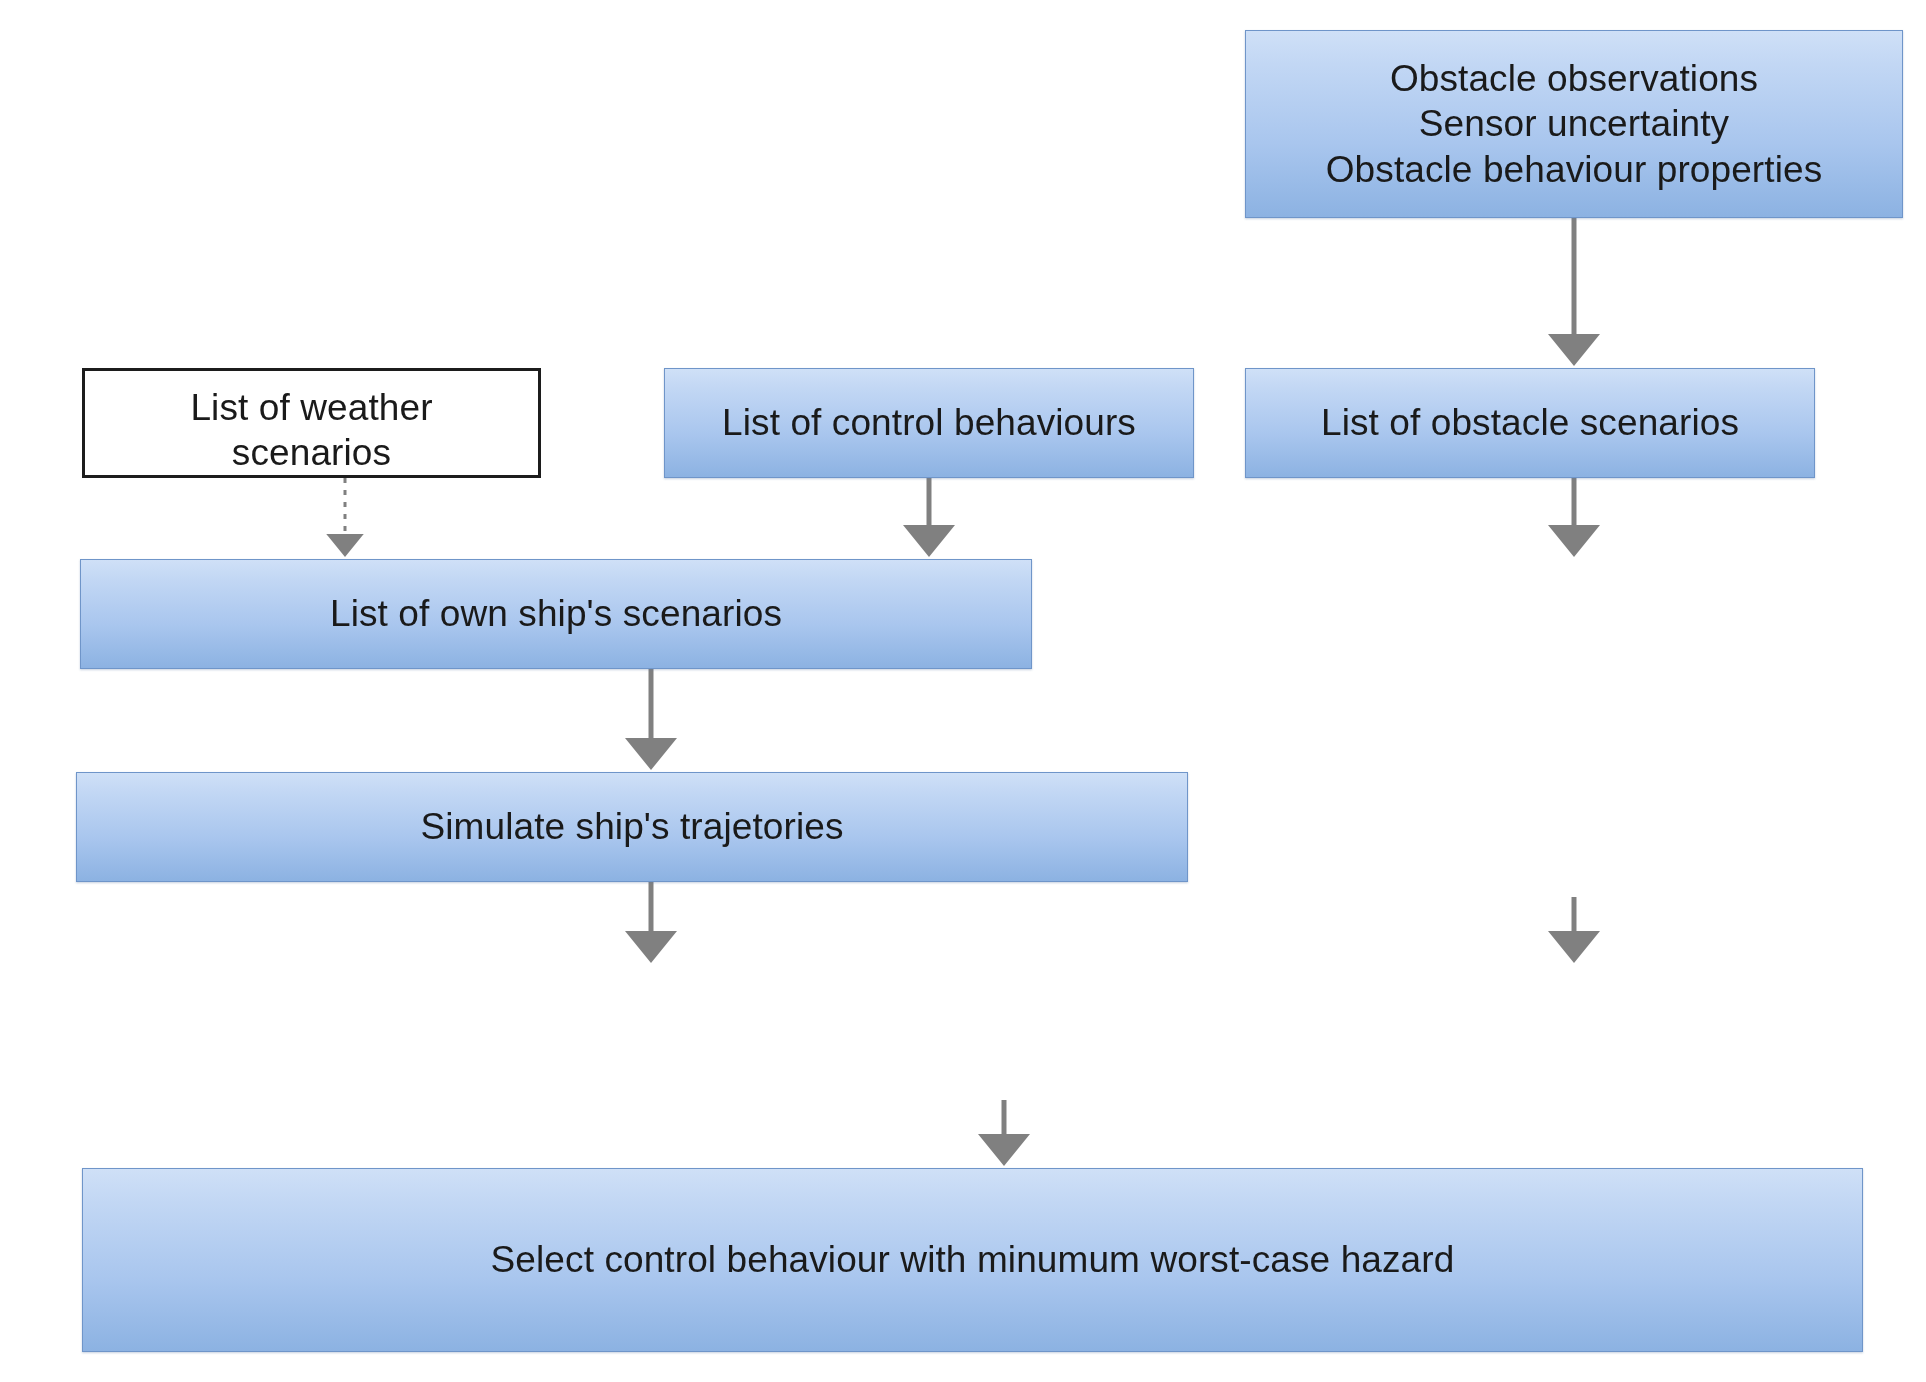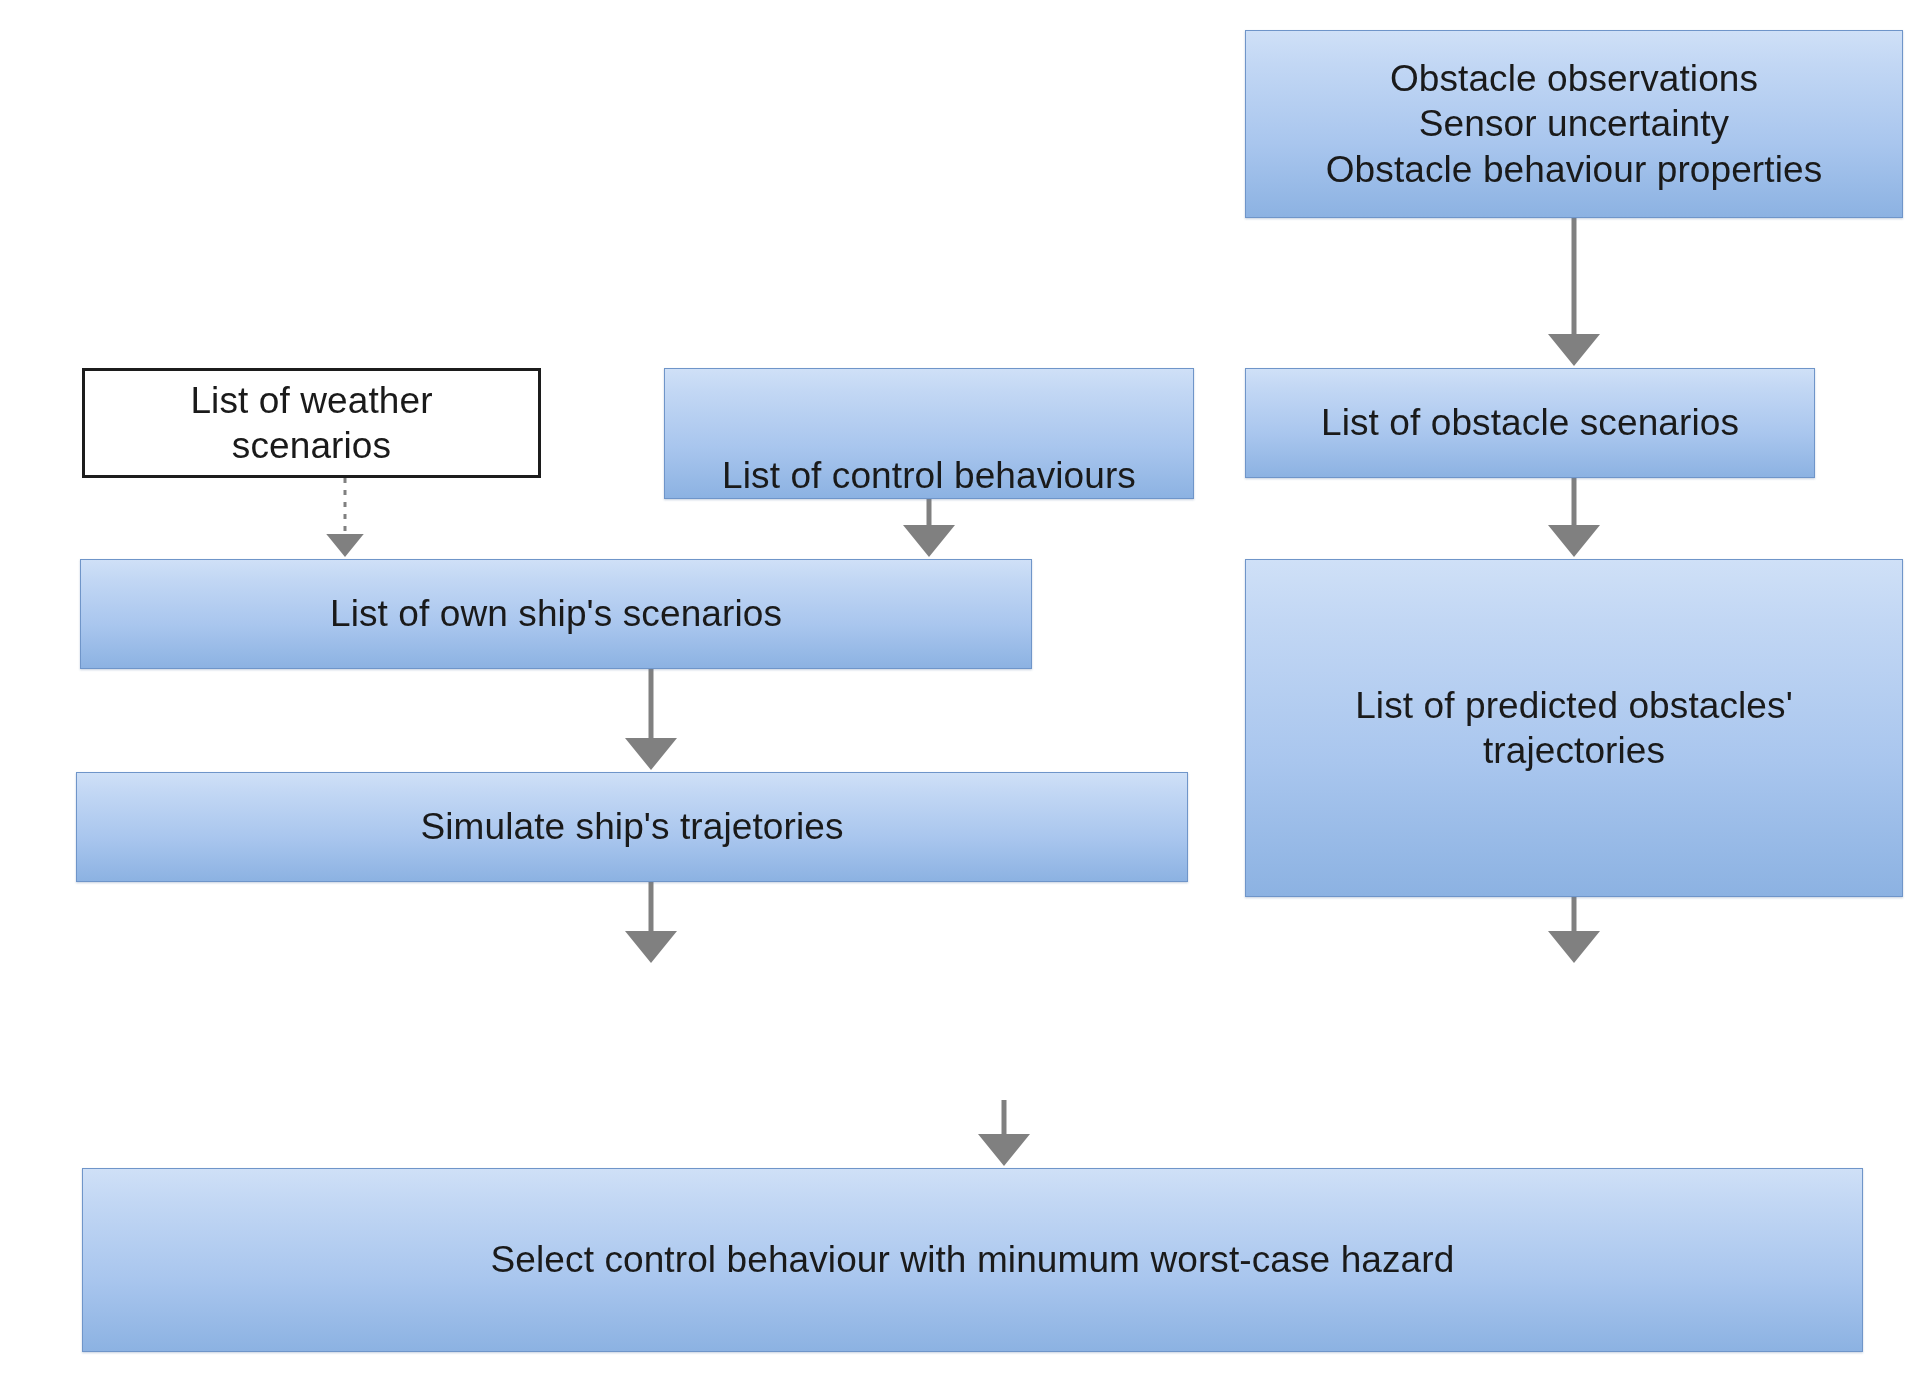--- a/index.html
+++ b/index.html
@@ -90,21 +90,19 @@
         </g>
         <g>
           <line x1="1004" y1="1100" x2="1004" y2="1140" stroke="#808080" stroke-width="5"></line>
           <polygon points="978,1134 1030,1134 1004,1166" fill="#808080"></polygon>
         </g>
       </svg>
     </div>
     <div class="node fill-blue" style="left: 1245px; top: 30px; width: 658px; height: 188px;"><span class="label">Obstacle observations
 Sensor uncertainty
 Obstacle behaviour properties</span></div>
-    <div class="node fill-white" style="left: 82px; top: 368px; width: 459px; height: 110px;"><span class="label">List of weather scenarios</span></div>
-    <div class="node fill-blue" style="left: 664px; top: 368px; width: 530px; height: 131px; align-items: flex-end;"><span class="label">List of control behaviours</span></div>
+    <div class="node fill-white" style="left: 82px; top: 368px; width: 459px; height: 110px; align-items: flex-end;"><span class="label">List of weather scenarios</span></div>
+    <div class="node fill-blue" style="left: 664px; top: 368px; width: 530px; height: 110px;"><span class="label">List of control behaviours</span></div>
     <div class="node fill-blue" style="left: 1245px; top: 368px; width: 570px; height: 110px;"><span class="label">List of obstacle scenarios</span></div>
     <div class="node fill-blue" style="left: 80px; top: 559px; width: 952px; height: 110px;"><span class="label">List of own ship's scenarios</span></div>
-    <div class="node fill-blue" style="left: 1245px; top: 559px; width: 658px; height: 338px;"><span class="label">List of predicted obstacles'
-trajectories</span></div>
     <div class="node fill-blue" style="left: 76px; top: 772px; width: 1112px; height: 110px;"><span class="label">Simulate ship's trajetories</span></div>
     <div class="node fill-blue" style="left: 82px; top: 1168px; width: 1781px; height: 184px;"><span class="label">Select control behaviour with minumum worst-case hazard</span></div>
   </div>
 
 </body></html>

